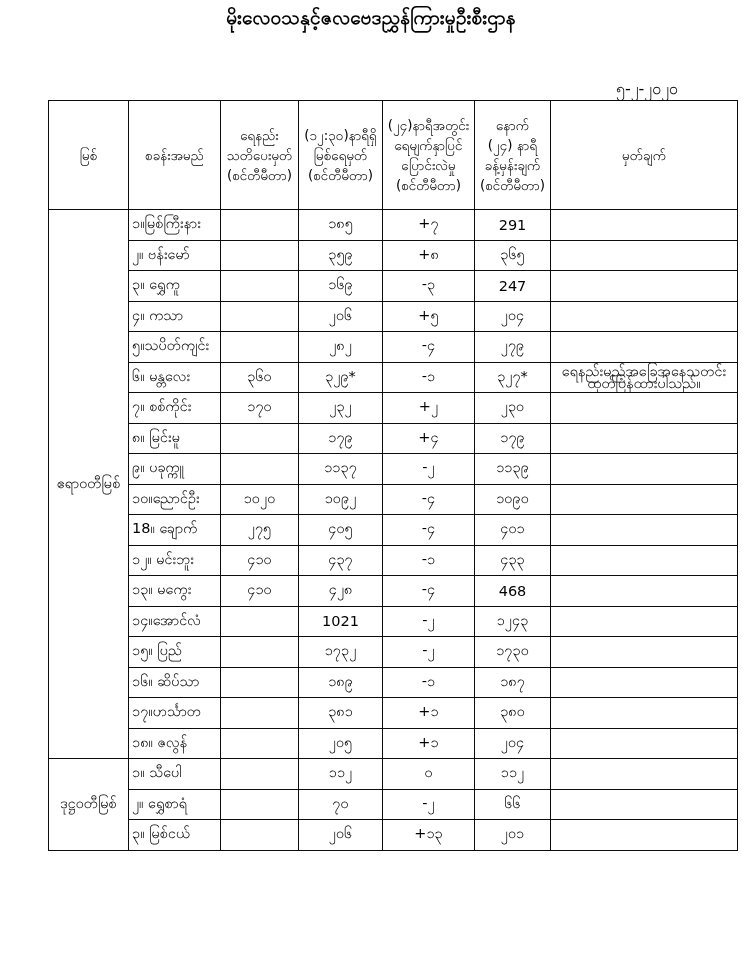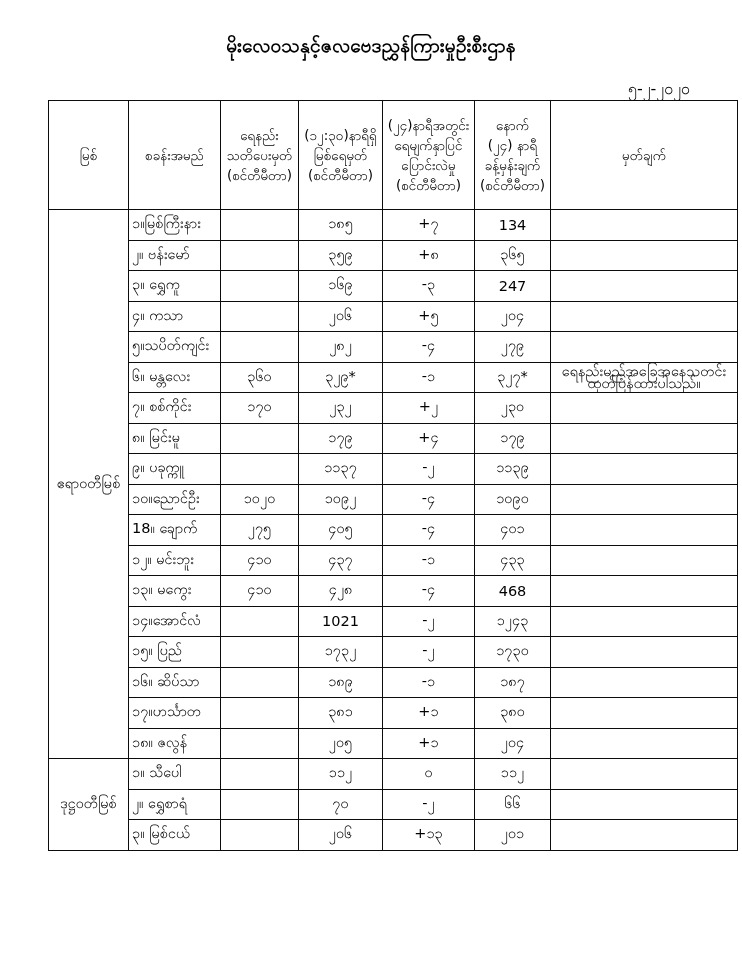--- a/index.html
+++ b/index.html
@@ -4,31 +4,31 @@
 <style>
   html,body { margin:0; padding:0; background:#ffffff; }
   body {
     width:742px; height:960px;
     font-family:"DejaVu Sans", sans-serif;
     color:#000;
     -webkit-font-smoothing:antialiased;
   }
   .page { position:relative; width:742px; height:960px; background:#fff; overflow:hidden; }
 
-  .title-block { padding-top:30px; text-align:center; }
+  .title-block { padding-top:2px; text-align:center; }
   .title-line {
     font-weight:bold;
     font-size:19px;
     line-height:31px;
     letter-spacing:0.2px;
   }
 
   .report-date {
     position:absolute;
-    top:78px; right:52px;
+    top:78px; right:64px;
     font-size:16px;
     font-weight:normal;
   }
 
   table.forecast {
     position:absolute;
     left:48px; top:100px;
     border-collapse:collapse;
     table-layout:fixed;
     width:689px;
@@ -108,21 +108,21 @@
         <th>မှတ်ချက်</th>
       </tr>
     </thead>
     <tbody>
         <tr>
           <td class="river-cell" rowspan="18">ဧရာဝတီမြစ်</td>
           <td class="cell-name">၁။မြစ်ကြီးနား</td>
           <td class="cell-num"></td>
           <td class="cell-num">၁၈၅</td>
           <td class="cell-num">+၇</td>
-          <td class="cell-num">134</td>
+          <td class="cell-num">291</td>
           <td class="cell-remark"></td>
         </tr>
         <tr>
           <td class="cell-name">၂။ ဗန်းမော်</td>
           <td class="cell-num"></td>
           <td class="cell-num">၃၅၉</td>
           <td class="cell-num">+၈</td>
           <td class="cell-num">၃၆၅</td>
           <td class="cell-remark"></td>
         </tr>

